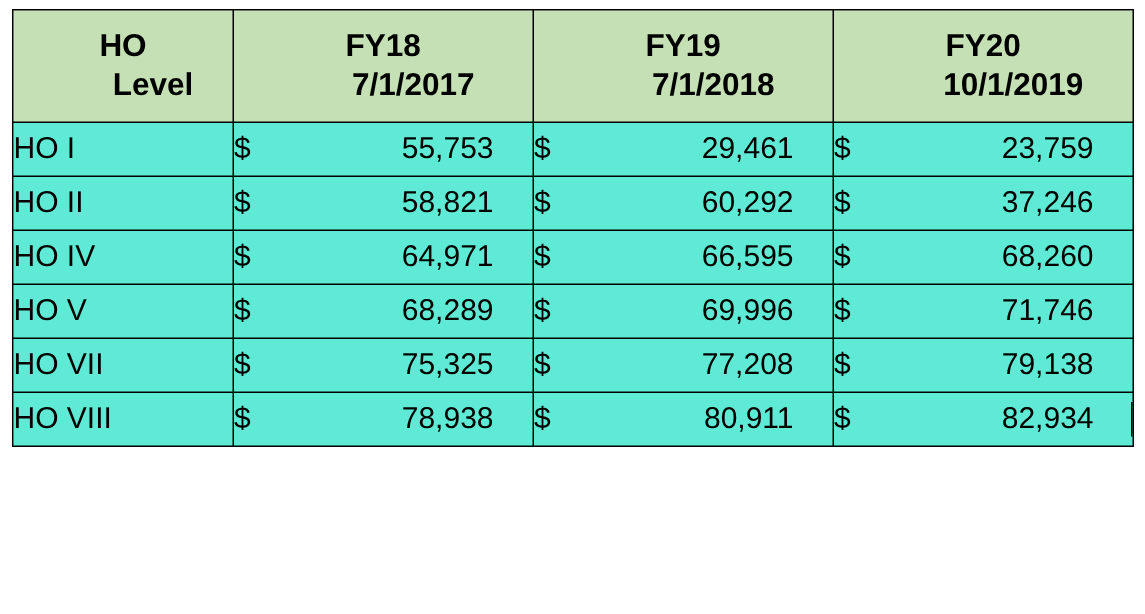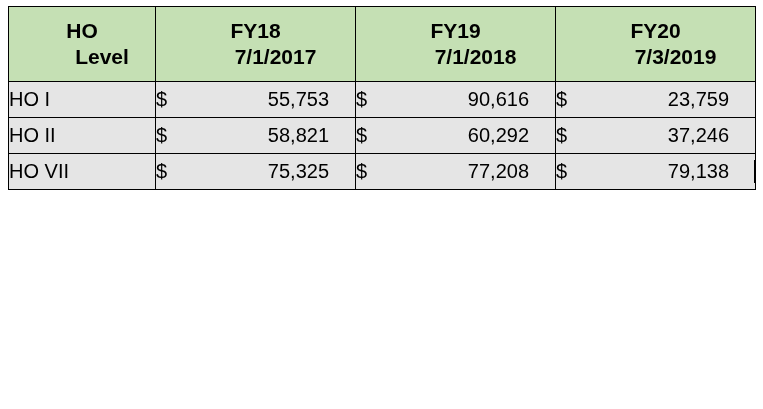--- a/index.html
+++ b/index.html
@@ -43,21 +43,21 @@
     line-height: 1.22;
     height: 74px;
     padding: 2px 4px;
   }
   thead th .line1 { display: block; }
   thead th .line2 { display: block; margin-left: 40px; }
 
   tbody td {
     height: 35px;
     font-size: 20px;
-    background: #e5e5e5;
+    background: #5eead4;
   }
   td.level-cell {
     text-align: left;
     padding-left: 7px;
     white-space: nowrap;
   }
   td.money-cell {
     padding: 0 10px 0 12px;
   }
   .money-wrap {
@@ -98,37 +98,37 @@
         <th>
           <span class="line1">FY18</span>
           <span class="line2">7/1/2017</span>
         </th>
         <th>
           <span class="line1">FY19</span>
           <span class="line2">7/1/2018</span>
         </th>
         <th>
           <span class="line1">FY20</span>
-          <span class="line2">7/3/2019</span>
+          <span class="line2">10/1/2019</span>
         </th>
       </tr>
     </thead>
     <tbody>
       <tr>
         <td class="level-cell">HO I</td>
         <td class="money-cell">
           <div class="money-wrap">
             <span class="sym">$</span>
             <span class="amt">55,753</span>
           </div>
         </td>
         <td class="money-cell">
           <div class="money-wrap">
             <span class="sym">$</span>
-            <span class="amt">90,616</span>
+            <span class="amt">29,461</span>
           </div>
         </td>
         <td class="money-cell">
           <div class="money-wrap">
             <span class="sym">$</span>
             <span class="amt">23,759</span>
           </div>
         </td>
       </tr>
       <tr>
@@ -146,35 +146,98 @@
           </div>
         </td>
         <td class="money-cell">
           <div class="money-wrap">
             <span class="sym">$</span>
             <span class="amt">37,246</span>
           </div>
         </td>
       </tr>
       <tr>
+        <td class="level-cell">HO IV</td>
+        <td class="money-cell">
+          <div class="money-wrap">
+            <span class="sym">$</span>
+            <span class="amt">64,971</span>
+          </div>
+        </td>
+        <td class="money-cell">
+          <div class="money-wrap">
+            <span class="sym">$</span>
+            <span class="amt">66,595</span>
+          </div>
+        </td>
+        <td class="money-cell">
+          <div class="money-wrap">
+            <span class="sym">$</span>
+            <span class="amt">68,260</span>
+          </div>
+        </td>
+      </tr>
+      <tr>
+        <td class="level-cell">HO V</td>
+        <td class="money-cell">
+          <div class="money-wrap">
+            <span class="sym">$</span>
+            <span class="amt">68,289</span>
+          </div>
+        </td>
+        <td class="money-cell">
+          <div class="money-wrap">
+            <span class="sym">$</span>
+            <span class="amt">69,996</span>
+          </div>
+        </td>
+        <td class="money-cell">
+          <div class="money-wrap">
+            <span class="sym">$</span>
+            <span class="amt">71,746</span>
+          </div>
+        </td>
+      </tr>
+      <tr>
         <td class="level-cell">HO VII</td>
         <td class="money-cell">
           <div class="money-wrap">
             <span class="sym">$</span>
             <span class="amt">75,325</span>
           </div>
         </td>
         <td class="money-cell">
           <div class="money-wrap">
             <span class="sym">$</span>
             <span class="amt">77,208</span>
           </div>
         </td>
         <td class="money-cell">
           <div class="money-wrap">
             <span class="sym">$</span>
             <span class="amt">79,138</span>
+          </div>
+        </td>
+      </tr>
+      <tr>
+        <td class="level-cell">HO VIII</td>
+        <td class="money-cell">
+          <div class="money-wrap">
+            <span class="sym">$</span>
+            <span class="amt">78,938</span>
+          </div>
+        </td>
+        <td class="money-cell">
+          <div class="money-wrap">
+            <span class="sym">$</span>
+            <span class="amt">80,911</span>
+          </div>
+        </td>
+        <td class="money-cell">
+          <div class="money-wrap">
+            <span class="sym">$</span>
+            <span class="amt">82,934</span>
           </div>
         </td>
       </tr>
     </tbody>
   </table>
 </div>
 
 </body></html>

